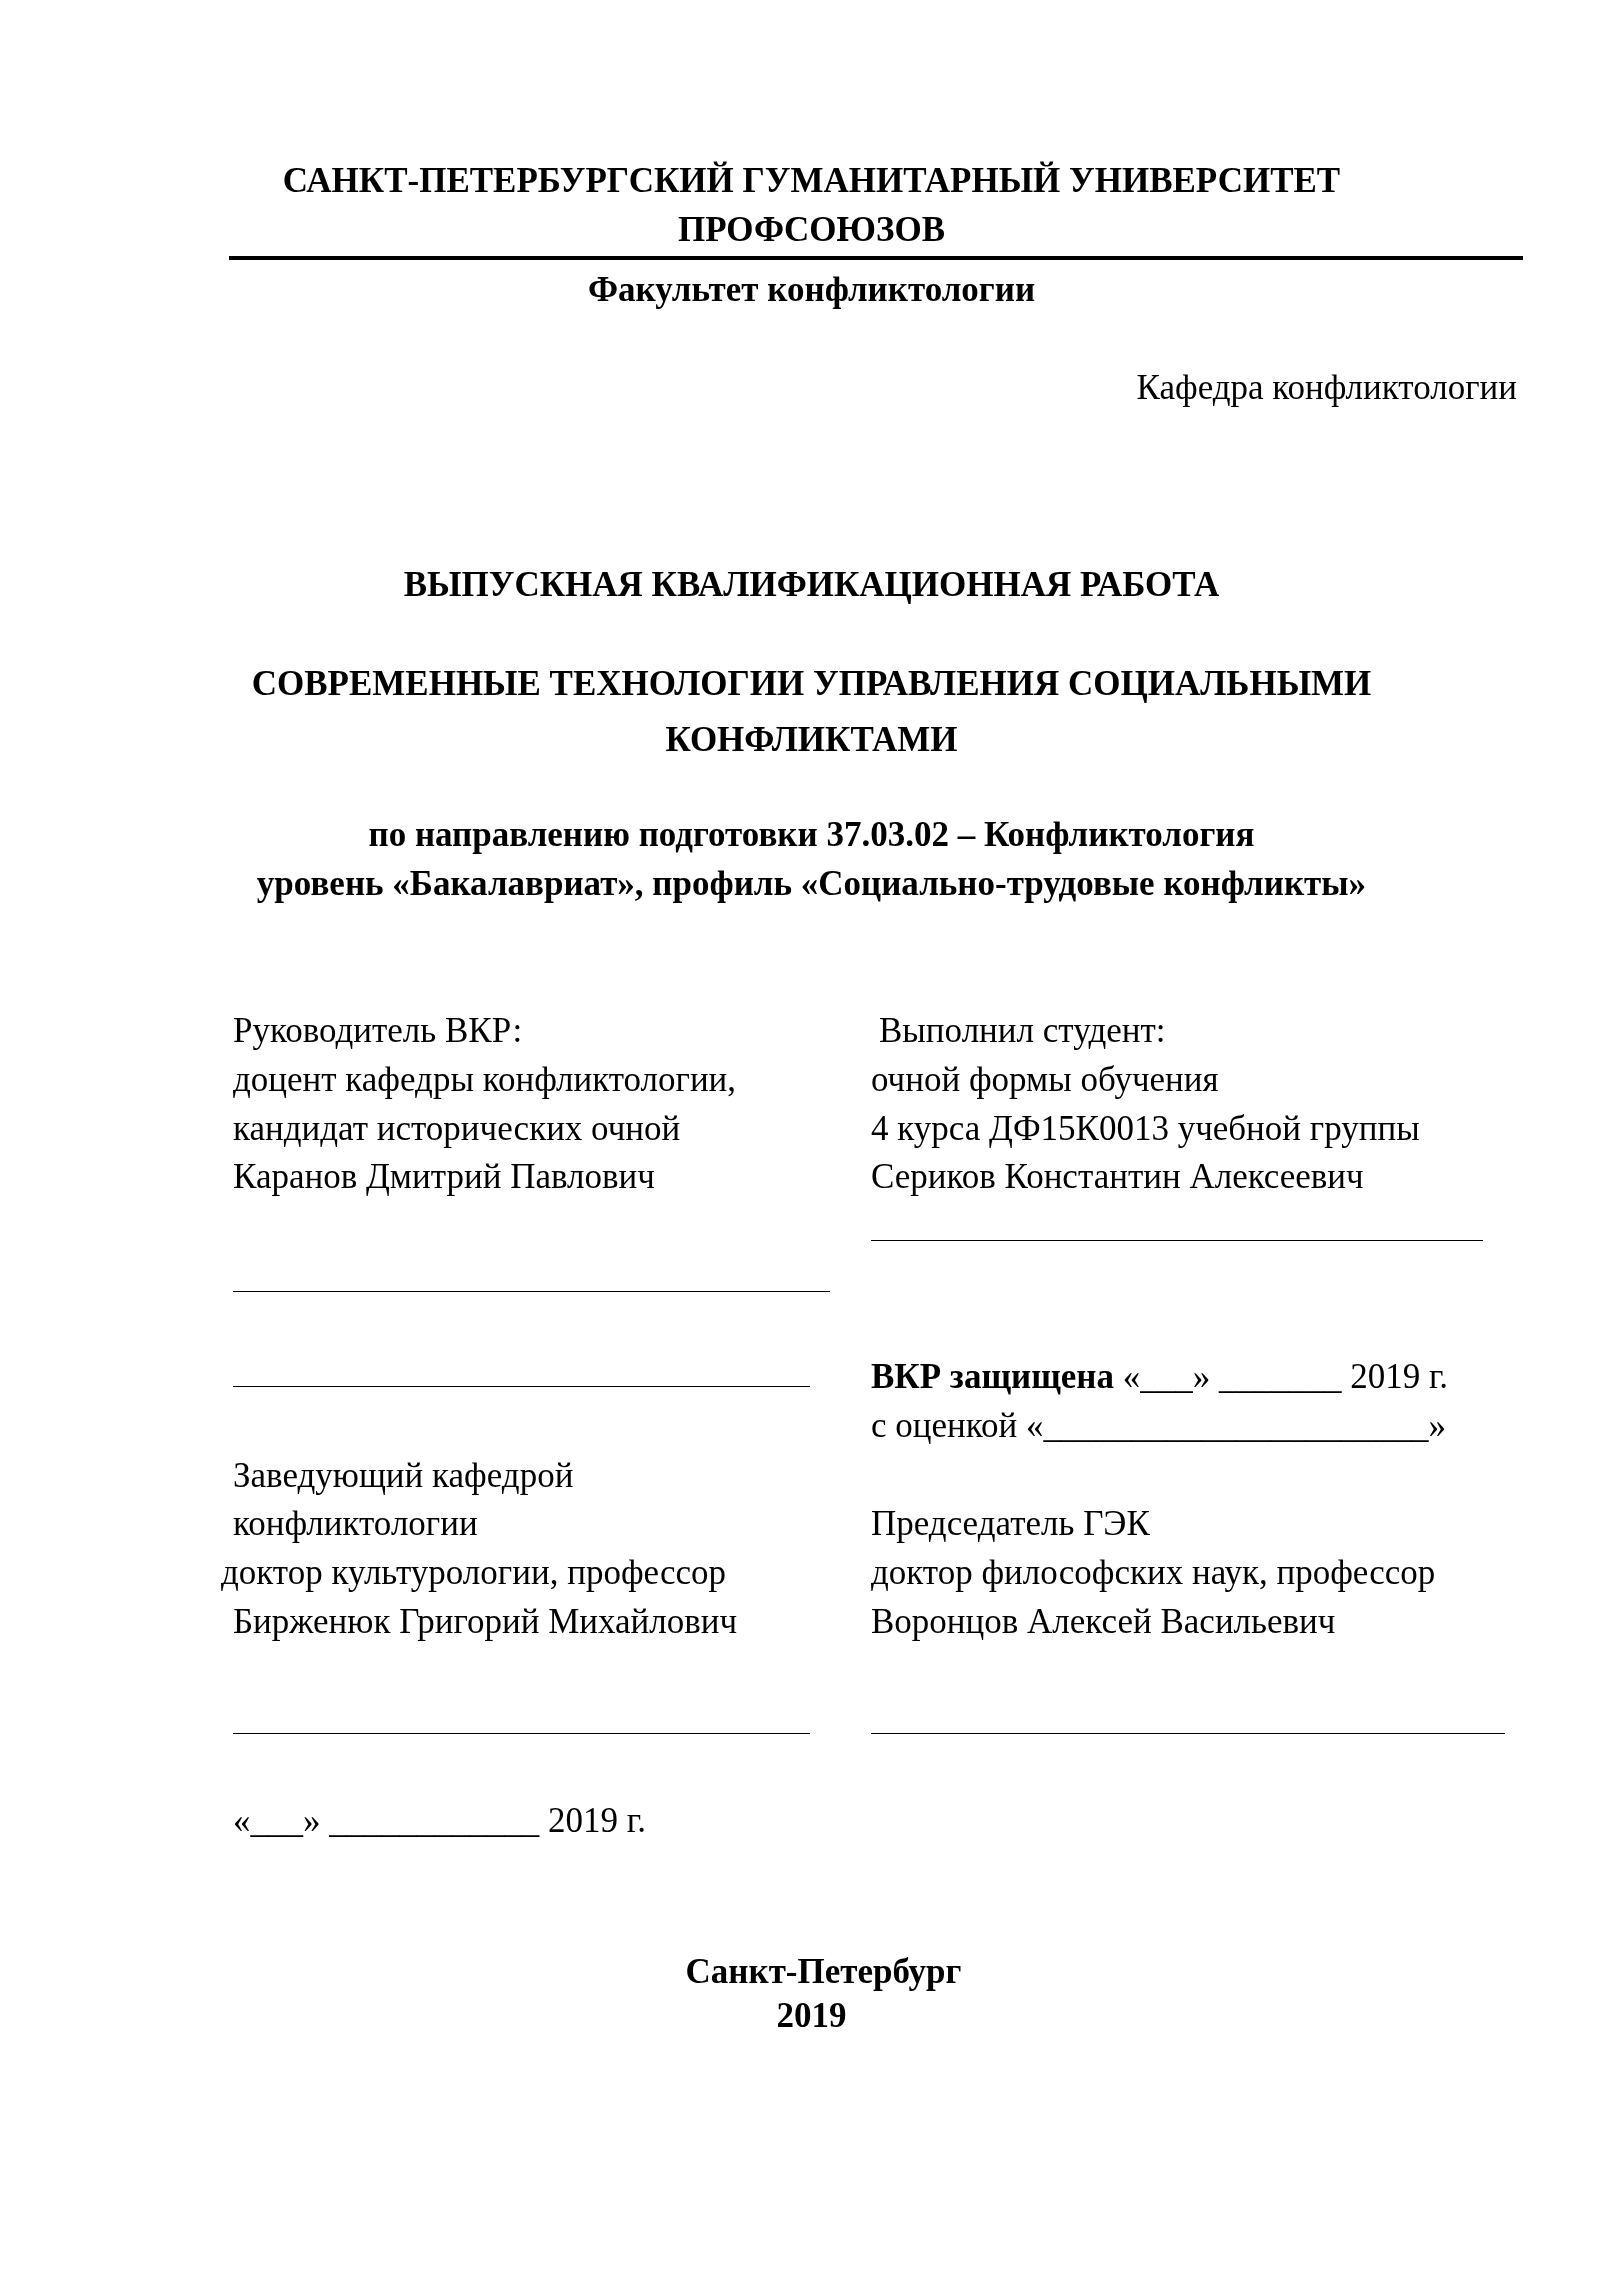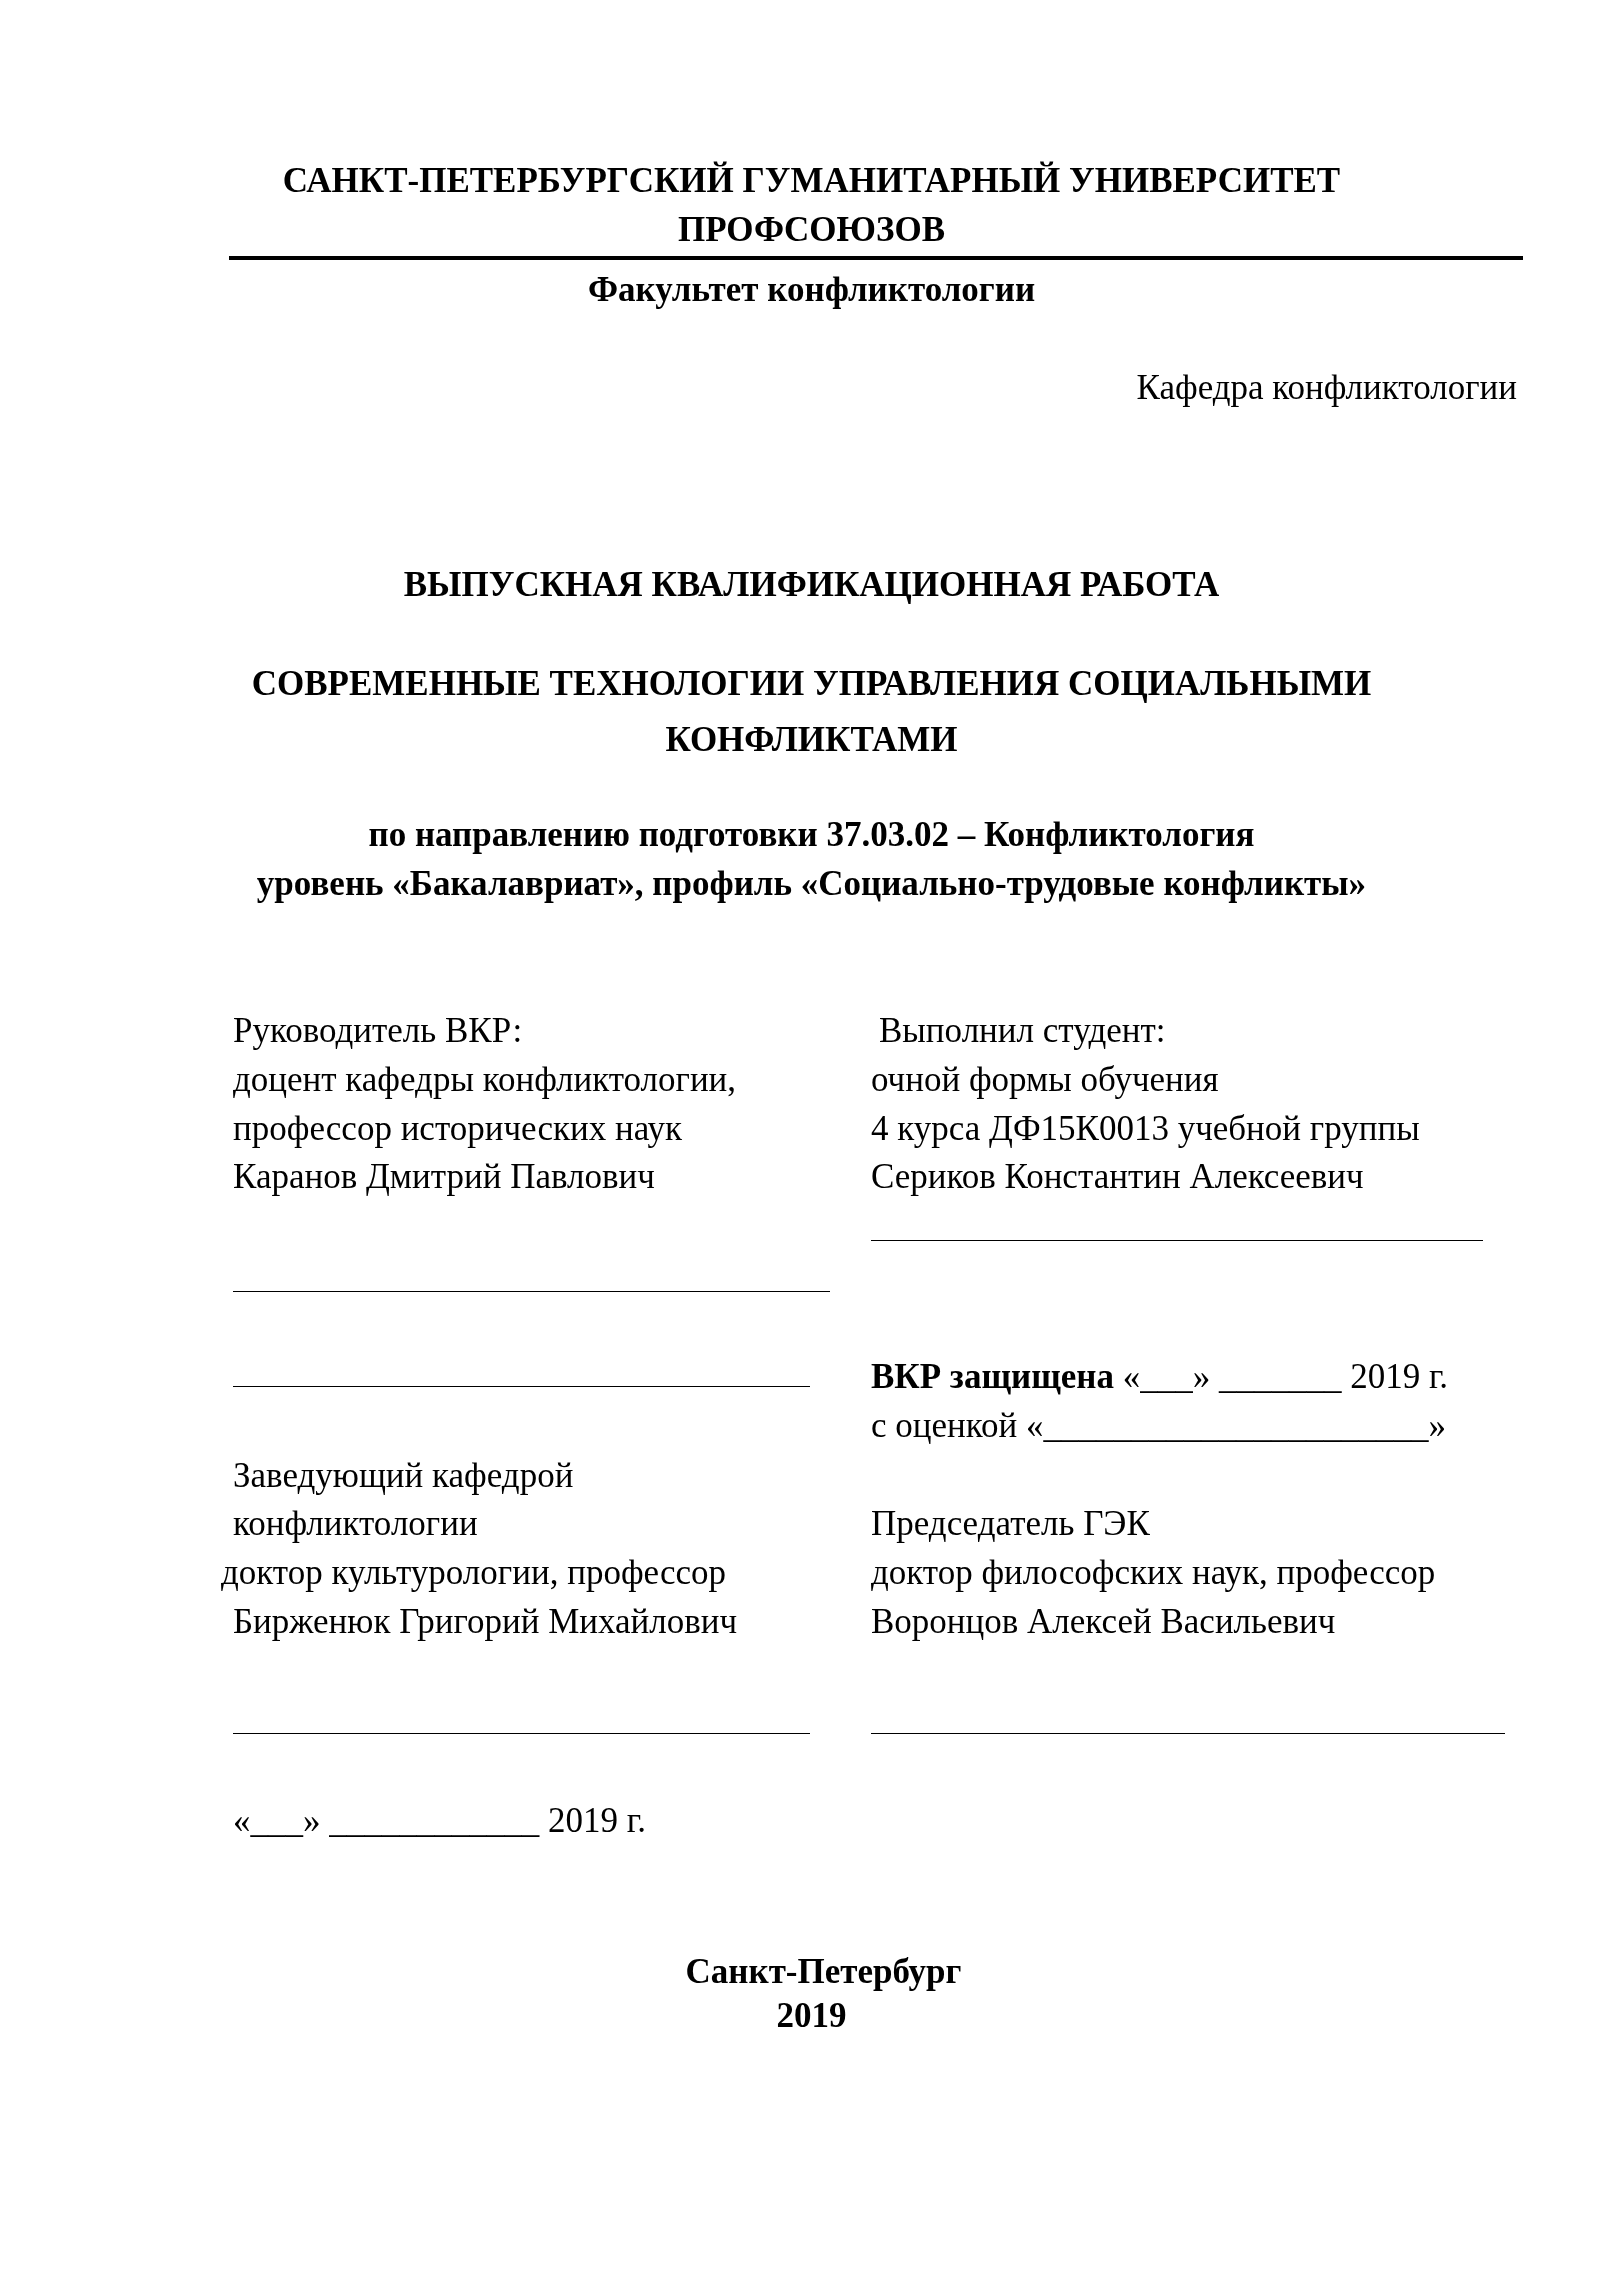--- a/index.html
+++ b/index.html
@@ -21,21 +21,21 @@
 <div class="t" style="top:363px; right:106px;">Кафедра конфликтологии</div>
 
 <div class="t c b" style="top:560px;">ВЫПУСКНАЯ КВАЛИФИКАЦИОННАЯ РАБОТА</div>
 <div class="t c b" style="top:659px;">СОВРЕМЕННЫЕ ТЕХНОЛОГИИ УПРАВЛЕНИЯ СОЦИАЛЬНЫМИ</div>
 <div class="t c b" style="top:707px;margin-top:8px;">КОНФЛИКТАМИ</div>
 <div class="t c" style="top:810px;">по направлению подготовки 37.03.02 – Конфликтология</div>
 <div class="t c" style="top:859px;">уровень «Бакалавриат», профиль «Социально-трудовые конфликты»</div>
 
 <div class="t" style="left:233px; top:1006px;">Руководитель ВКР:</div>
 <div class="t" style="left:233px; top:1055px;">доцент кафедры конфликтологии,</div>
-<div class="t" style="left:233px; top:1104px;">профессор исторических наук</div>
+<div class="t" style="left:233px; top:1104px;">кандидат исторических очной</div>
 <div class="t" style="left:233px; top:1152px;">Каранов Дмитрий Павлович</div>
 <div class="ul" style="left:233px; width:597px; top:1291px;"></div>
 <div class="ul" style="left:233px; width:577px; top:1386px;"></div>
 
 <div class="t" style="left:233px; top:1451px;">Заведующий кафедрой</div>
 <div class="t" style="left:233px; top:1499px;">конфликтологии</div>
 <div class="t" style="left:221px; top:1548px;">доктор культурологии, профессор</div>
 <div class="t" style="left:233px; top:1597px;">Бирженюк Григорий Михайлович</div>
 <div class="ul" style="left:233px; width:577px; top:1733px;"></div>
 

